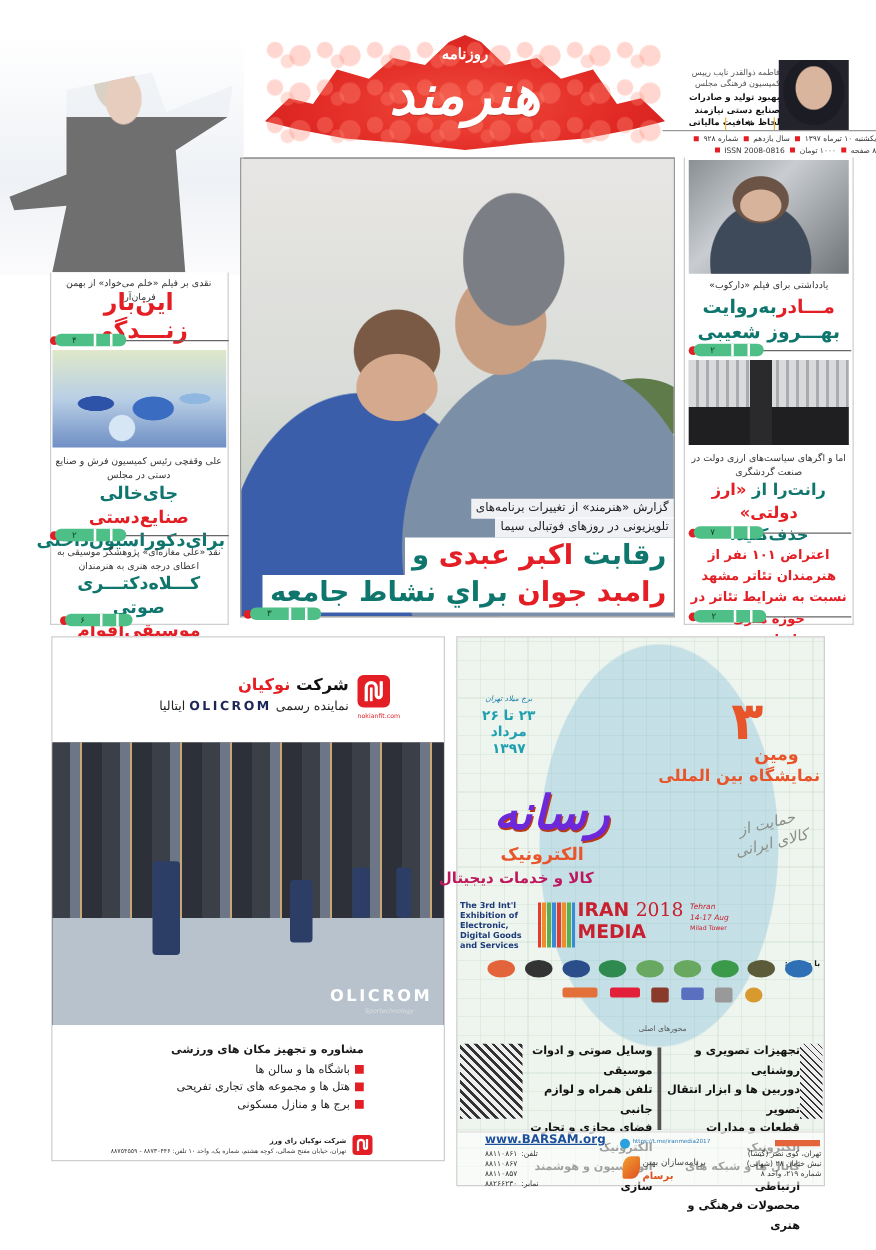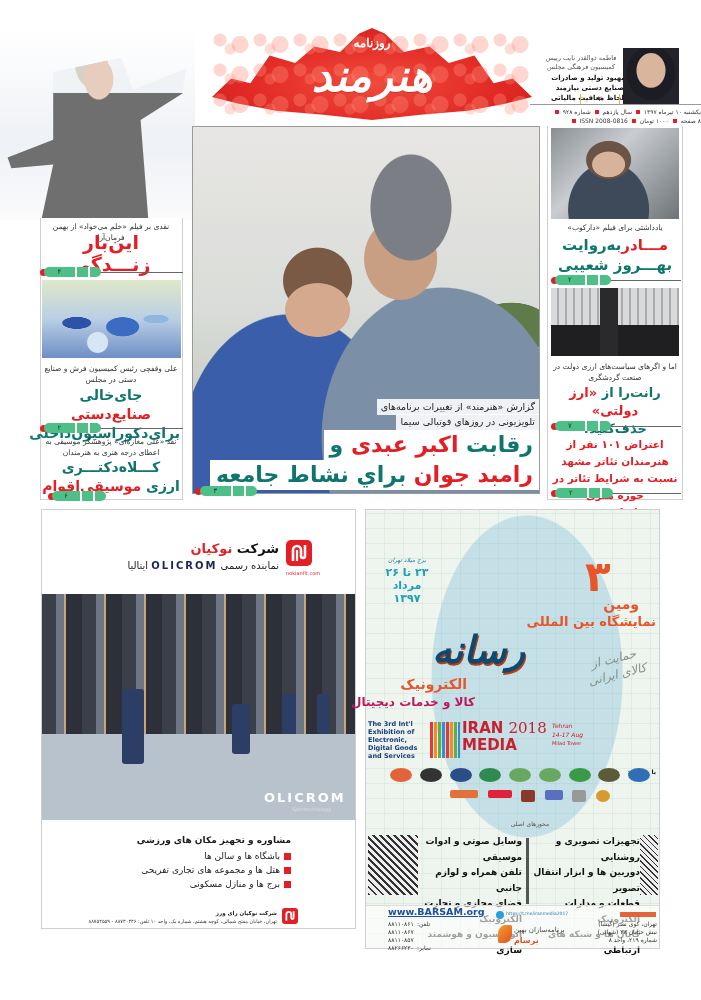--- a/index.html
+++ b/index.html
@@ -134,21 +134,21 @@
   <div class="masthead-pattern"></div>
   <div class="masthead-small">روزنامه</div>
   <div class="masthead-title">هنرمند</div>
   <div class="masthead-tag"></div>
 </div>
 
 <div class="abs rule-top" style="left:530px; top:104px; width:171px;"></div>
 <div class="abs rule-top" style="left:190px; top:126px; width:350px; background:#777;"></div>
 
 <div class="abs photo photo-portrait" style="left:623px; top:48px; width:56px; height:56px;"></div>
-<div class="abs" style="left:538px; top:54px; width:86px; text-align:center; font-size:6.5px; line-height:9px; color:#555;">فاطمه ذوالقدر نایب رییس کمیسیون فرهنگی مجلس</div>
+<div class="abs" style="left:538px; top:54px; width:86px; text-align:right; font-size:6.5px; line-height:9px; color:#555;">فاطمه ذوالقدر نایب رییس کمیسیون فرهنگی مجلس</div>
 <div class="abs" style="left:538px; top:73px; width:86px; text-align:right; font-size:7px; font-weight:bold; line-height:10px; color:#111;">بهبود تولید و صادرات صنایع دستی نیازمند لحاظ معافیت مالیاتی</div>
 <div class="abs" style="left:580px; top:94px; width:40px; height:10px; border-left:1px solid #f0b23b; border-right:1px solid #f0b23b; text-align:center; font-size:7px; line-height:10px;">۲</div>
 
 <div class="abs" style="left:540px; top:107px; width:161px; font-size:6px; line-height:9px; color:#333; text-align:right; white-space:nowrap; overflow:hidden;">
   <div>
     <span>یکشنبه ۱۰ تیرماه ۱۳۹۷</span> <span class="bullet-sq" style="width:4px;height:4px;margin:0 2px;"></span>
     <span>سال یازدهم</span> <span class="bullet-sq" style="width:4px;height:4px;margin:0 2px;"></span>
     <span>شماره ۹۲۸</span> <span class="bullet-sq" style="width:4px;height:4px;margin:0 2px;"></span>
   </div>
   <div>
@@ -187,21 +187,21 @@
   <div class="pill" style="left:4px; width:57px;">
       <span style="width:31px;">۲</span>
       <span style="width:13px;"></span>
       <span style="width:13px;"></span>
     </div>
 </div>
 
 <div class="abs kicker" style="left:42px; top:436px; width:138px;">نقد «علی مغازه‌ای» پژوهشگر موسیقی به اعطای درجه هنری به هنرمندان</div>
 <div class="abs headline" style="left:42px; top:458px; width:138px; font-size:14px; line-height:19px;">
   <div class="headline-black">کـــلاه‌دکتـــری</div>
-  <div><span class="headline-black">ارزی </span><span class="headline-red">موسیقی‌اقوام</span></div>
+  <div><span class="headline-black">صوتی </span><span class="headline-red">موسیقی‌اقوام</span></div>
 </div>
 <div class="page-tag" style="left:48px; top:490px; width:58px;">
   <div class="dot" style="left:0;"></div>
   <div class="pill" style="left:4px; width:54px;">
       <span style="width:28px;">۶</span>
       <span style="width:13px;"></span>
       <span style="width:13px;"></span>
     </div>
 </div>
 
@@ -314,21 +314,21 @@
 <div class="abs" style="left:372px; top:556px; width:70px; text-align:center; font-size:6px; color:#1a7fa8; font-style:italic;">برج میلاد تهران</div>
 <div class="abs" style="left:372px; top:566px; width:70px; text-align:center; font-size:11px; font-weight:bold; color:#1fa0b0; line-height:13px;">
   <div>۲۳ تا ۲۶ مرداد</div>
   <div>۱۳۹۷</div>
 </div>
 
 <div class="abs" style="left:585px; top:556px; font-size:42px; font-weight:bold; color:#e8552a; line-height:42px;">۳</div>
 <div class="abs" style="right:62px; top:596px; font-size:14px; font-weight:bold; color:#e8552a; white-space:nowrap;">ومین</div>
 <div class="abs" style="right:45px; top:614px; font-size:13px; font-weight:bold; color:#e8552a; white-space:nowrap;">نمایشگاه بین المللی</div>
 
-<div class="abs" style="left:395px; top:628px; width:130px; font-size:38px; font-weight:bold; font-style:italic; color:#0c4a6e; text-align:right; letter-spacing:-1px; line-height:44px; text-shadow:1px 2px 0 #b83a18;">رسانه</div>
+<div class="abs" style="left:395px; top:628px; width:130px; font-size:38px; font-weight:bold; font-style:italic; color:#6d28d9; text-align:left; letter-spacing:-1px; line-height:44px; text-shadow:1px 2px 0 #b83a18;">رسانه</div>
 <div class="abs" style="right:234px; top:676px; font-size:14px; font-weight:bold; color:#e8552a; white-space:nowrap;">الکترونیک</div>
 <div class="abs" style="right:226px; top:695px; font-size:12px; font-weight:bold; color:#be185d; white-space:nowrap;">کالا و خدمات دیجیتال</div>
 
 <div class="abs" style="left:590px; top:650px; width:60px; height:70px; font-family:'DejaVu Serif', serif; font-style:italic; font-size:12px; color:#8a8f88; line-height:16px; text-align:center; transform:rotate(-14deg);">حمایت از کالای ایرانی</div>
 
 <div class="abs" style="left:368px; top:720px; direction:ltr; font-size:6.5px; font-weight:bold; color:#1d3b7a; line-height:8px; text-align:left;">
   <div>The 3rd Int'l</div>
   <div>Exhibition of</div>
   <div>Electronic,</div>
   <div>Digital Goods</div>
@@ -367,20 +367,21 @@
 </div>
 
 <div class="abs" style="left:500px; top:820px; width:60px; text-align:center; font-size:6px; color:#555;">محورهای اصلی</div>
 <div class="abs" style="left:368px; top:835px; width:50px; height:60px; background:repeating-linear-gradient(45deg,#333 0 2px,#eee 2px 5px);"></div>
 <div class="abs" style="left:640px; top:835px; width:18px; height:60px; background:repeating-linear-gradient(45deg,#333 0 1px,#eee 1px 4px);"></div>
 <div class="abs expo-cat-col" style="left:532px; top:834px; width:108px;">
   <div>تجهیزات تصویری و روشنایی</div>
   <div>دوربین ها و ابزار انتقال تصویر</div>
   <div>قطعات و مدارات الکترونیک</div>
   <div>کانال ها و شبکه های ارتباطی</div>
+  <div>محصولات فرهنگی و هنری</div>
 </div>
 <div class="abs" style="left:526px; top:838px; width:3px; height:66px; background:#555;"></div>
 <div class="abs expo-cat-col" style="left:418px; top:834px; width:104px;">
   <div>وسایل صوتی و ادوات موسیقی</div>
   <div>تلفن همراه و لوازم جانبی</div>
   <div>فضای مجازی و تجارت الکترونیک</div>
   <div>اتوماسیون و هوشمند سازی</div>
 </div>
 
 <div class="abs" style="left:366px; top:905px; width:293px; height:43px; background:rgba(255,255,255,.6); border-top:1px solid #ddd;"></div>

